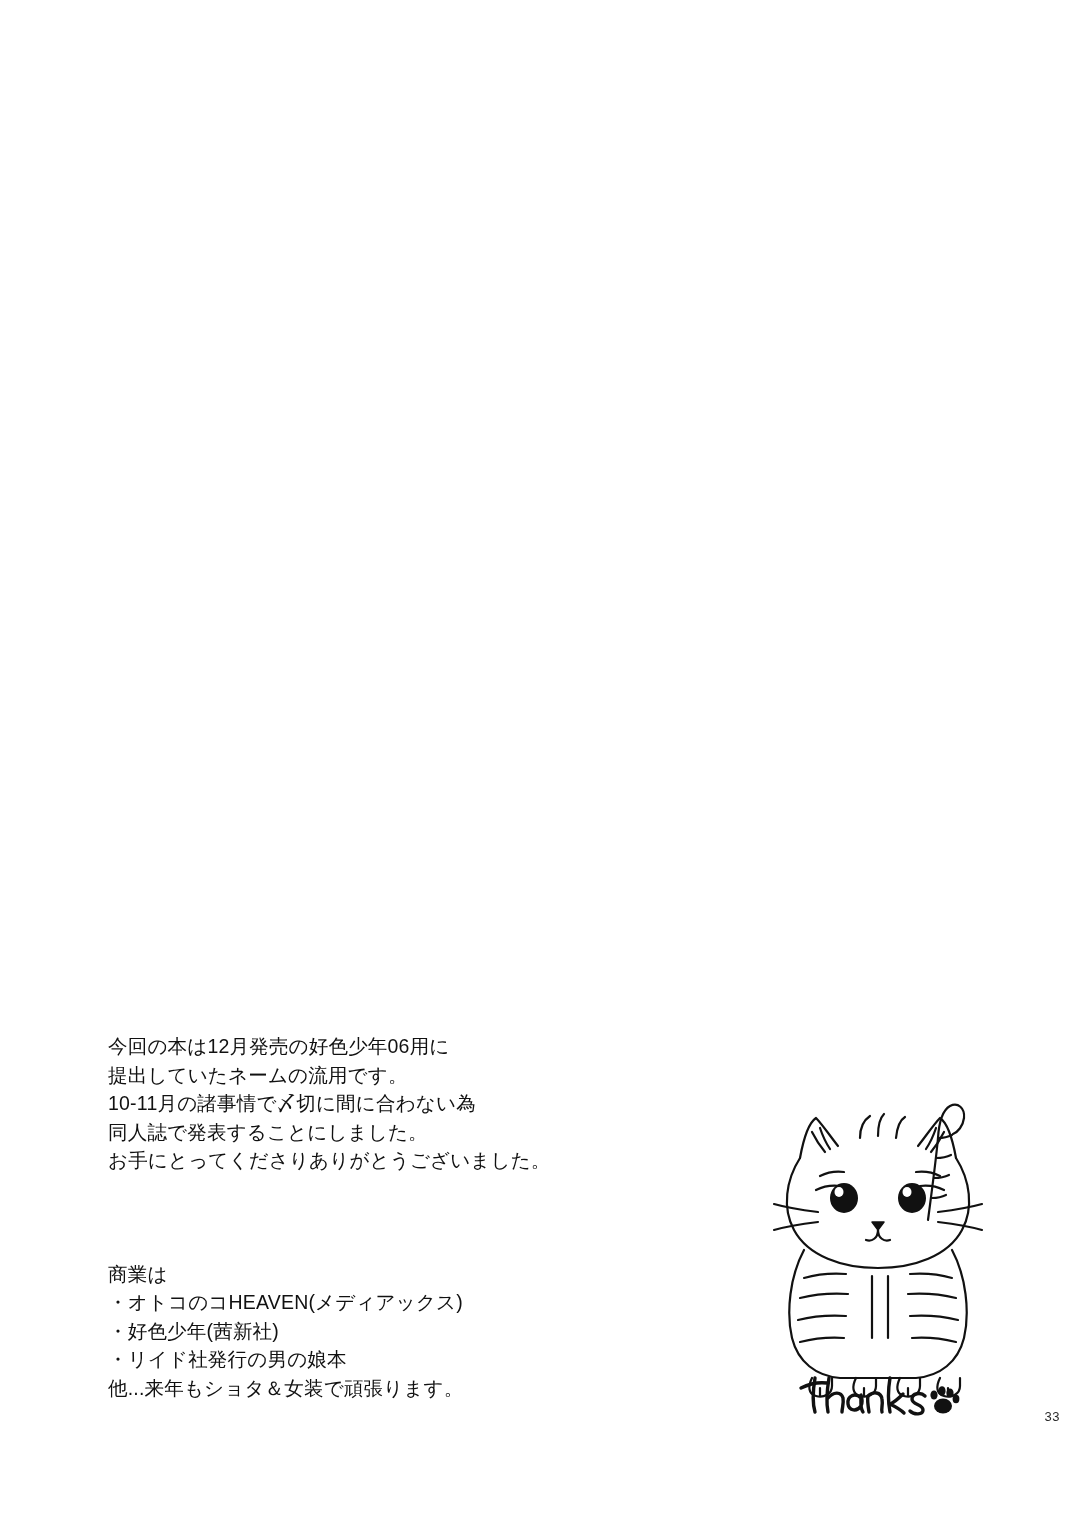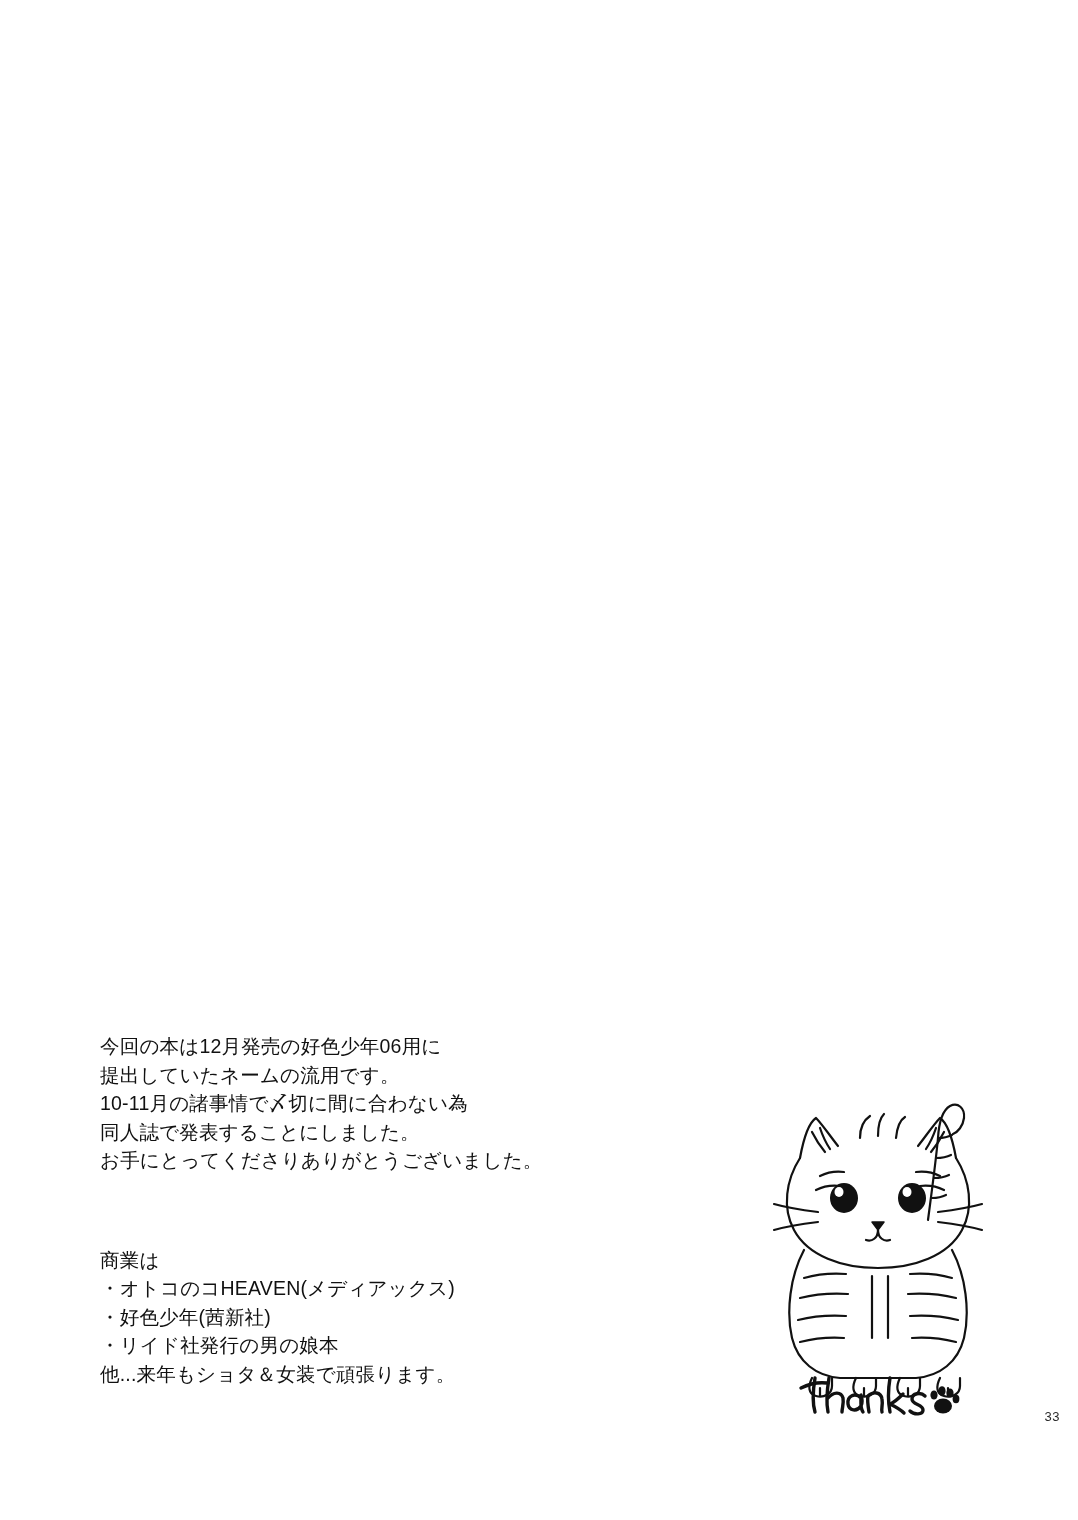--- a/index.html
+++ b/index.html
@@ -18,35 +18,35 @@
 
   .page {
     position: absolute;
     inset: 0;
     background: #ffffff;
   }
 
   
   .afterword {
     position: absolute;
-    left: 100px;
+    left: 108px;
     top: 975px;
     width: 560px;
     font-size: 19.5px;
     line-height: 28.5px;
     letter-spacing: 0.2px;
     color: #111111;
     white-space: pre-wrap;
   }
   .para {
     white-space: pre-wrap;
     margin: 0;
   }
   .para + .para {
-    margin-top: 14px;
+    margin-top: 28px;
   }
 
   
   .signature {
     position: absolute;
     left: 104px;
     top: 1335px;
     font-size: 18px;
     line-height: 25px;
     letter-spacing: 0.6px;

